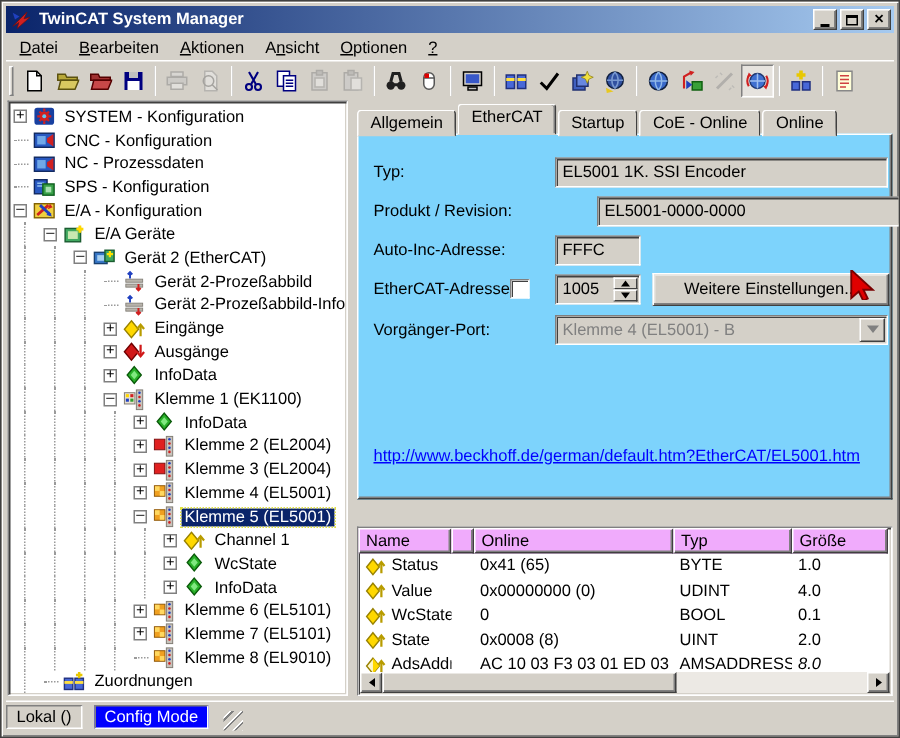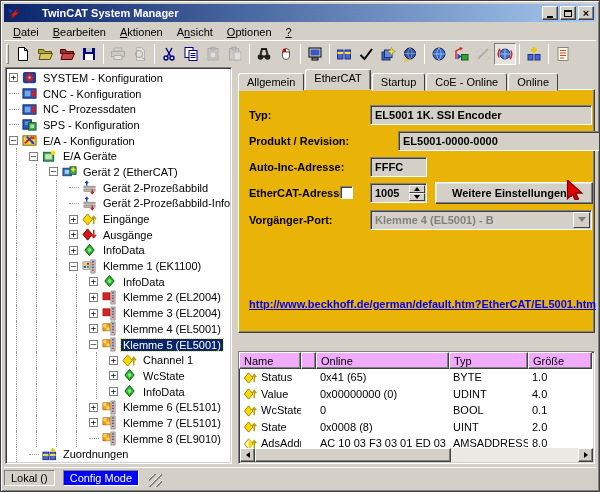--- a/index.html
+++ b/index.html
@@ -3,21 +3,21 @@
 <meta charset="utf-8">
 <style>
   html,body{margin:0;padding:0;background:#d4d0c8;font-family:"Liberation Sans",sans-serif;}
   *{box-sizing:border-box;}
   .window{position:relative;width:600px;height:492px;background:#d4d0c8;
     border:1px solid #404040;box-shadow:inset 1px 1px 0 #fff, inset -1px -1px 0 #808080;overflow:hidden;}
   
   .titlebar{position:absolute;left:3px;top:3px;right:3px;height:18px;
     background:linear-gradient(90deg,#0a246a,#a6caf0);display:flex;align-items:center;padding:0 2px;}
   .app-icon{width:16px;height:16px;flex:0 0 16px;}
-  .title-text{color:#fff;font-weight:bold;font-size:11px;margin-left:20px;white-space:nowrap;}
+  .title-text{color:#fff;font-weight:bold;font-size:11px;margin-left:4px;white-space:nowrap;}
   .win-btns{margin-left:auto;display:flex;gap:2px;}
   .win-btn{width:16px;height:14px;background:#d4d0c8;border:1px solid;border-color:#fff #404040 #404040 #fff;
     box-shadow:inset -1px -1px 0 #808080;display:flex;align-items:center;justify-content:center;cursor:default;}
   .glyph-min{width:6px;height:2px;background:#000;margin-top:7px;}
   .glyph-max{width:8px;height:7px;border:1px solid #000;border-top-width:2px;}
   .glyph-close{font-size:11px;line-height:10px;font-weight:bold;color:#000;}
   
   .menubar{position:absolute;left:3px;top:22px;right:3px;height:17px;display:flex;align-items:center;font-size:11px;padding-left:2px;}
   .menu-item{padding:2px 7px;color:#000;}
   .menu-item u{text-decoration:underline;}
@@ -42,22 +42,22 @@
   .tree-dash{width:10px;border-top:1px dotted #9a9a9a;}
   .tree-icon{width:16px;height:15px;flex:0 0 16px;margin-right:3px;}
   .tree-label{padding:0 2px;color:#000;}
   .tree-label.selected{background:#0a246a;color:#fff;outline:1px dotted #e0e040;}
   
   .tabctrl{position:absolute;left:237px;top:68px;width:357px;height:264px;}
   .tabstrip{position:absolute;left:0;top:0;right:0;height:21px;display:flex;align-items:flex-end;z-index:2;}
   .tab{height:18px;padding:2px 8px 0 8px;font-size:11px;background:#d4d0c8;border:1px solid;
     border-color:#fff #404040 #d4d0c8 #fff;border-radius:3px 3px 0 0;margin-right:1px;position:relative;top:1px;}
   .tab.active{height:21px;top:0;z-index:3;box-shadow:inset -1px 0 0 #808080;}
-  .tabpage{position:absolute;left:0;top:20px;right:0;bottom:0;background:#eab308;border:1px solid;
-    border-color:#fff #404040 #404040 #fff;box-shadow:inset -1px -1px 0 #808080;z-index:1;font-weight:bold;}
+  .tabpage{position:absolute;left:0;top:20px;right:0;bottom:0;background:#7dd3fc;border:1px solid;
+    border-color:#fff #404040 #404040 #fff;box-shadow:inset -1px -1px 0 #808080;z-index:1;}
   .form-row{position:absolute;left:0;right:0;height:21px;display:flex;align-items:center;font-size:11px;}
   .form-label{position:absolute;left:10px;color:#000;}
   .field{position:absolute;height:20px;background:#d4d0c8;border:1px solid;border-color:#808080 #fff #fff #808080;
     box-shadow:inset 1px 1px 0 #404040, inset -1px -1px 0 #d4d0c8;font-size:11px;color:#000;
     display:flex;align-items:center;padding-left:4px;white-space:nowrap;overflow:hidden;}
   .checkbox{position:absolute;width:13px;height:13px;background:#fff;border:1px solid;border-color:#808080 #fff #fff #808080;
     box-shadow:inset 1px 1px 0 #404040;}
   .spin{position:absolute;right:1px;top:1px;bottom:1px;width:16px;display:flex;flex-direction:column;}
   .spin-btn{flex:1;background:#d4d0c8;border:1px solid;border-color:#fff #404040 #404040 #fff;display:flex;align-items:center;justify-content:center;}
   .tri-up{width:0;height:0;border-left:3px solid transparent;border-right:3px solid transparent;border-bottom:4px solid #000;}
@@ -912,21 +912,21 @@
               <svg viewBox="0 0 16 16" width="15" height="15" style="display:block">
                 <polygon points="6,3 10.5,8.5 6,14 1.5,8.5" fill="#fdf6cc" stroke="#998200"></polygon>
                 <polygon points="6,3 10.5,8.5 6,14" fill="#ffd800"></polygon>
                 <path d="M12 13V5.5" stroke="#b89c00" stroke-width="1.6"></path>
                 <path d="M9.8 7.8 12 5 14.2 7.8" fill="none" stroke="#b89c00" stroke-width="1.6"></path>
               </svg>
             </span>AdsAddr</span>
           <span class="td" style="width: 15px; flex-basis: 15px;"></span>
           <span class="td" style="width: 133px; flex-basis: 133px;">AC 10 03 F3 03 01 ED 03</span>
           <span class="td" style="width: 79px; flex-basis: 79px;">AMSADDRESS</span>
-          <span class="td" style="width: 64px; flex-basis: 64px;">8.0</span>
+          <span class="td" style="width: 64px; flex-basis: 64px; font-style: italic;">8.0</span>
         </div>
       </div>
     <div class="hscroll">
       <span class="sb-btn">
           <span class="tri-left"></span>
         </span>
       <span class="sb-thumb"></span>
       <span style="flex:1"></span>
       <span class="sb-btn">
           <span class="tri-right"></span>

